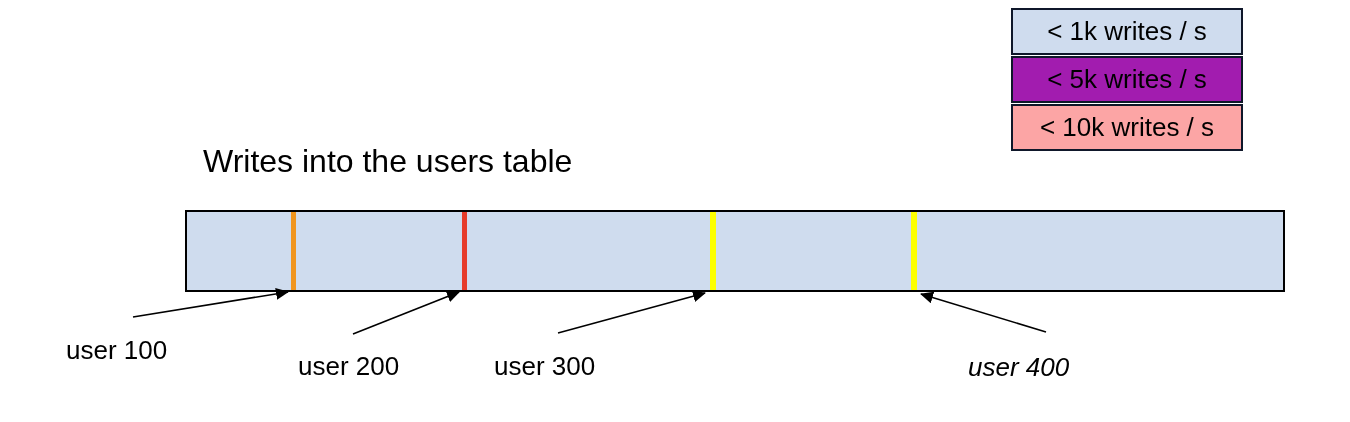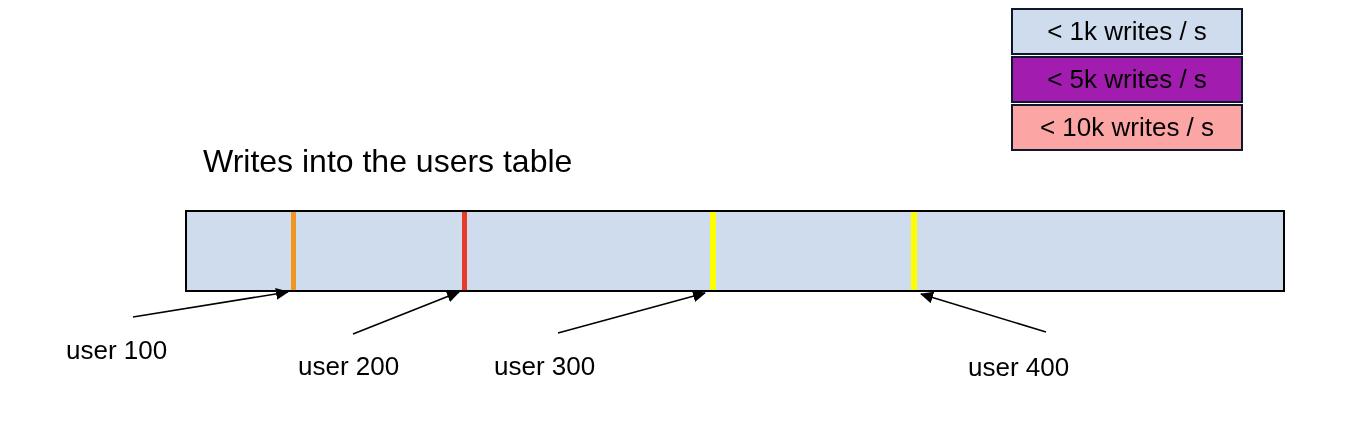--- a/index.html
+++ b/index.html
@@ -68,21 +68,21 @@
   
   .user-label {
     position: absolute;
     font-size: 26px;
     line-height: 28px;
     white-space: nowrap;
   }
   .user-label.u100 { left: 53px;  top: 336px; margin-left: 13px; }
   .user-label.u200 { left: 274px; top: 352px; margin-left: 24px; }
   .user-label.u300 { left: 494px; top: 352px; }
-  .user-label.u400 { left: 968px; top: 353px; }
+  .user-label.u400 { left: 968px; top: 353px; font-style: italic; }
 
   
   .arrow-layer {
     position: absolute;
     left: 0; top: 0;
     width: 1350px;
     height: 422px;
     pointer-events: none;
   }
 </style>

